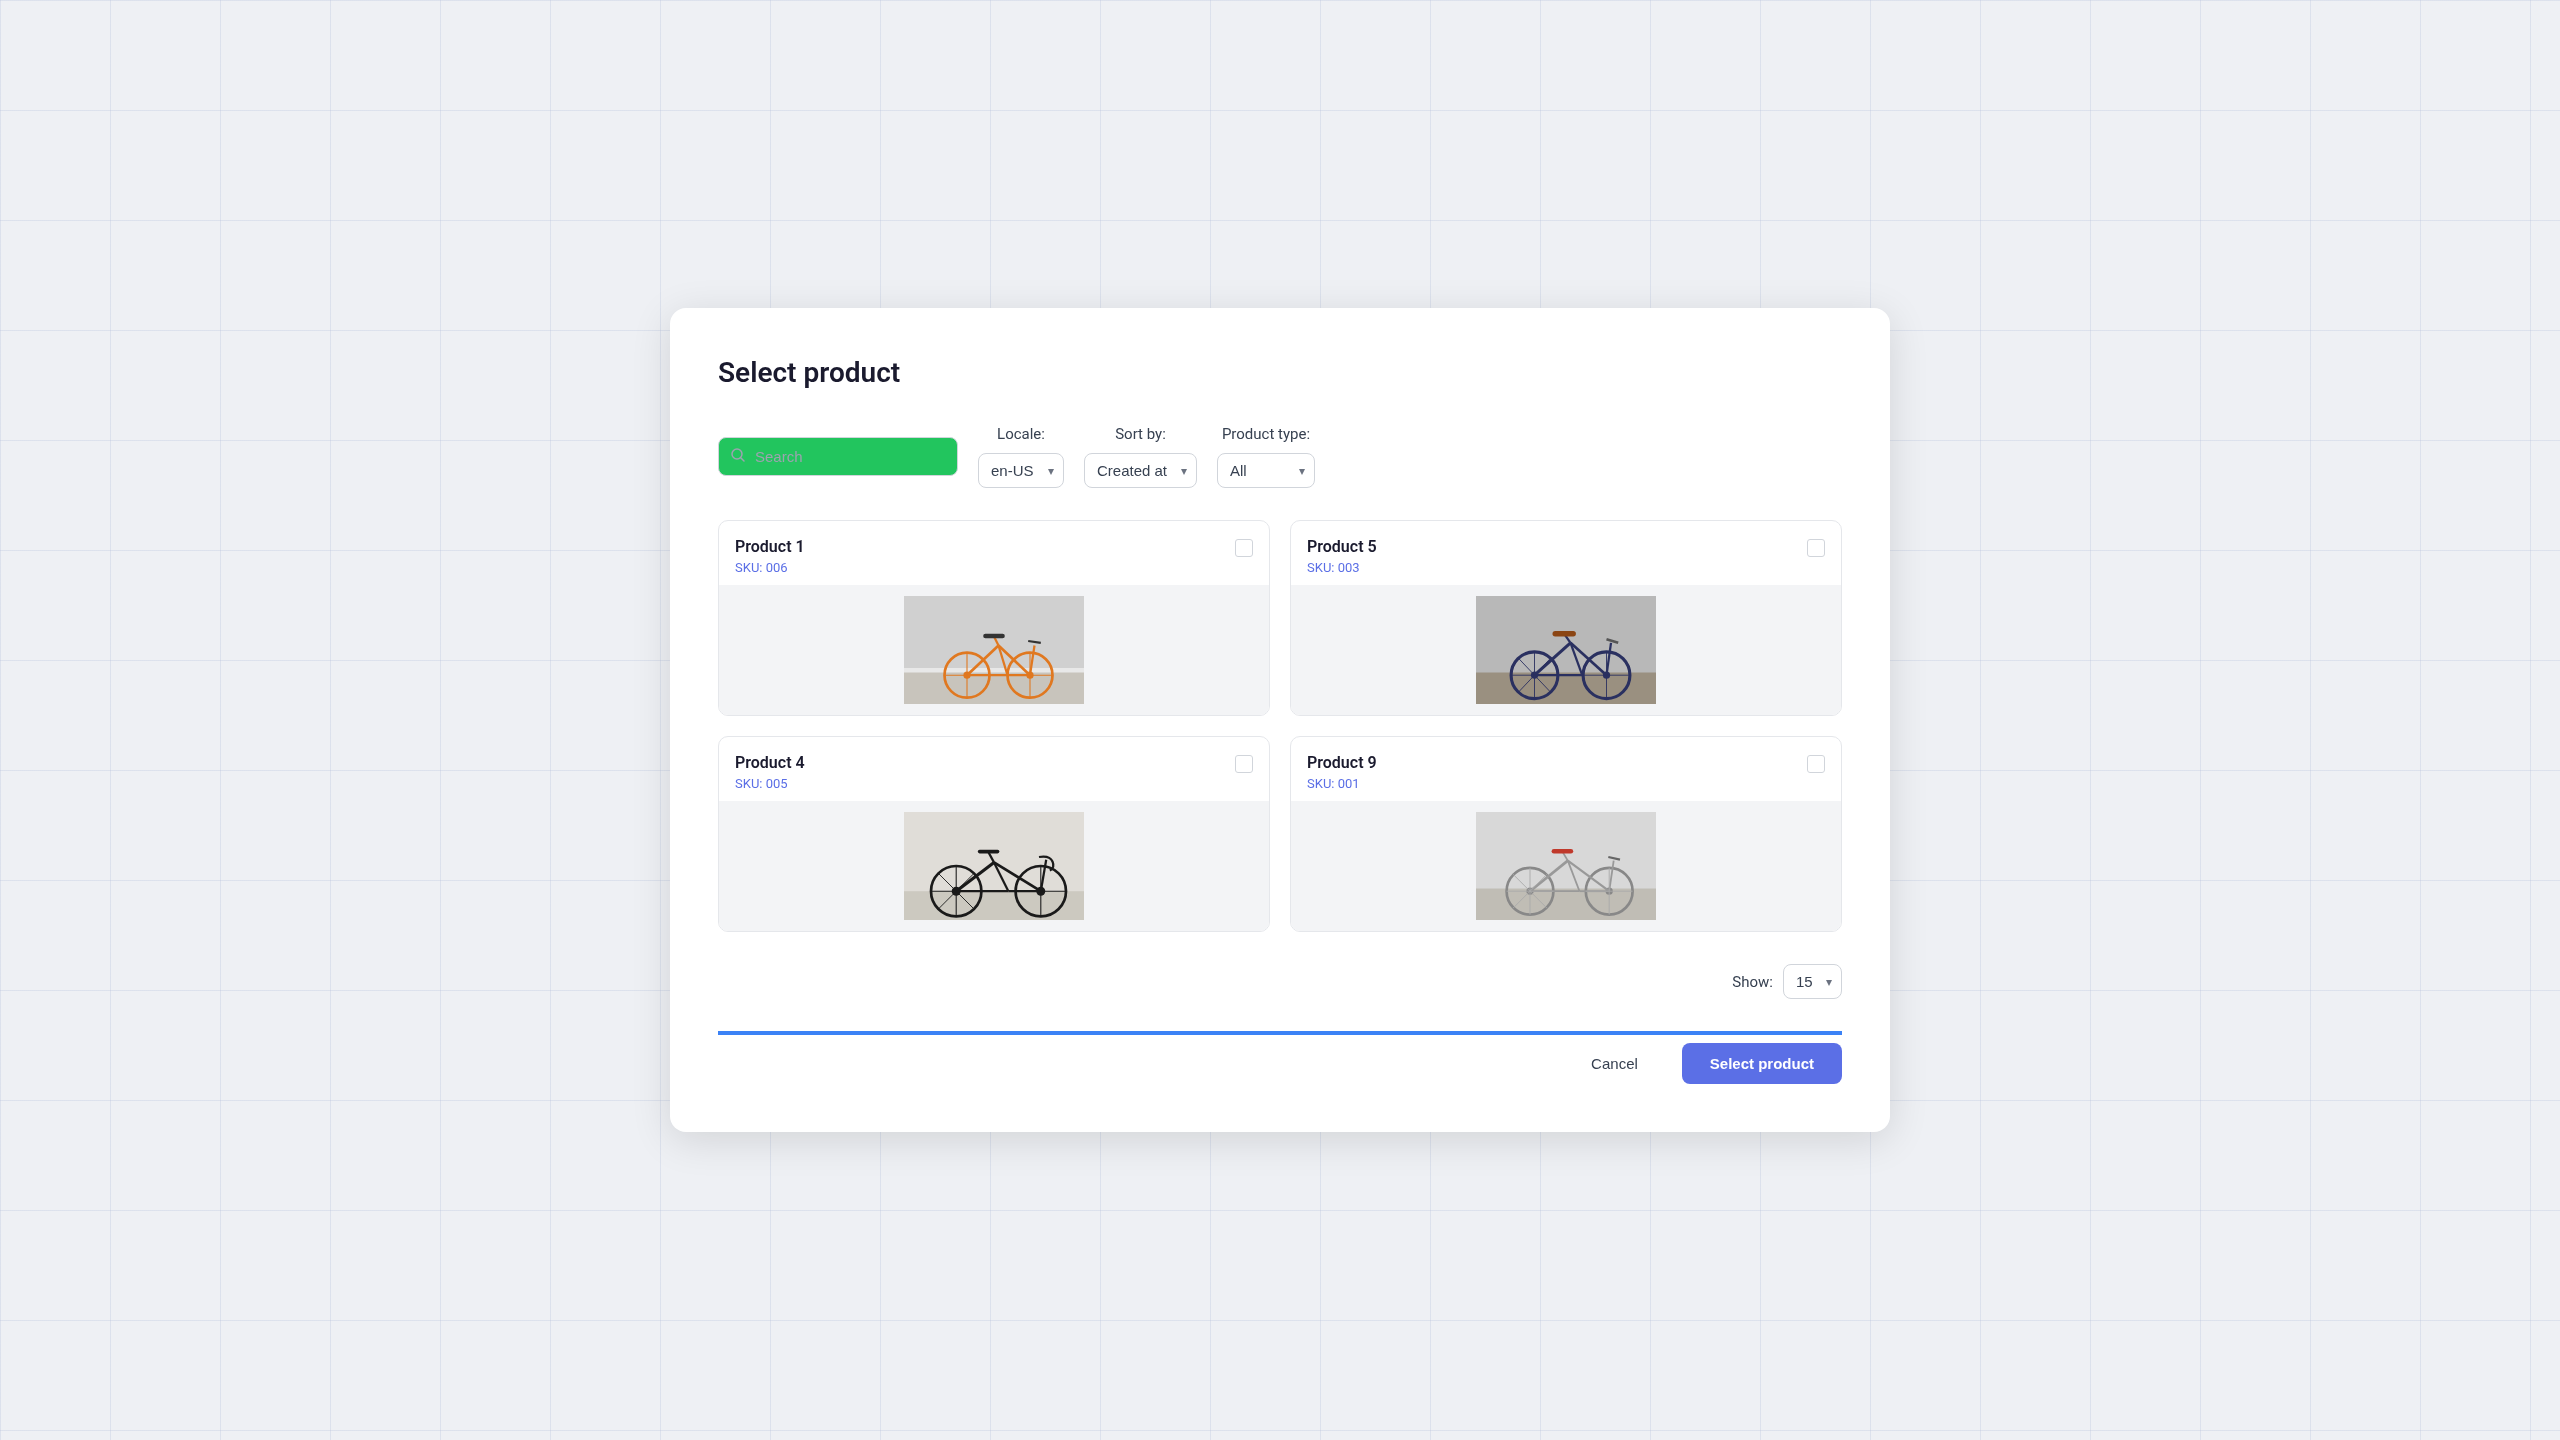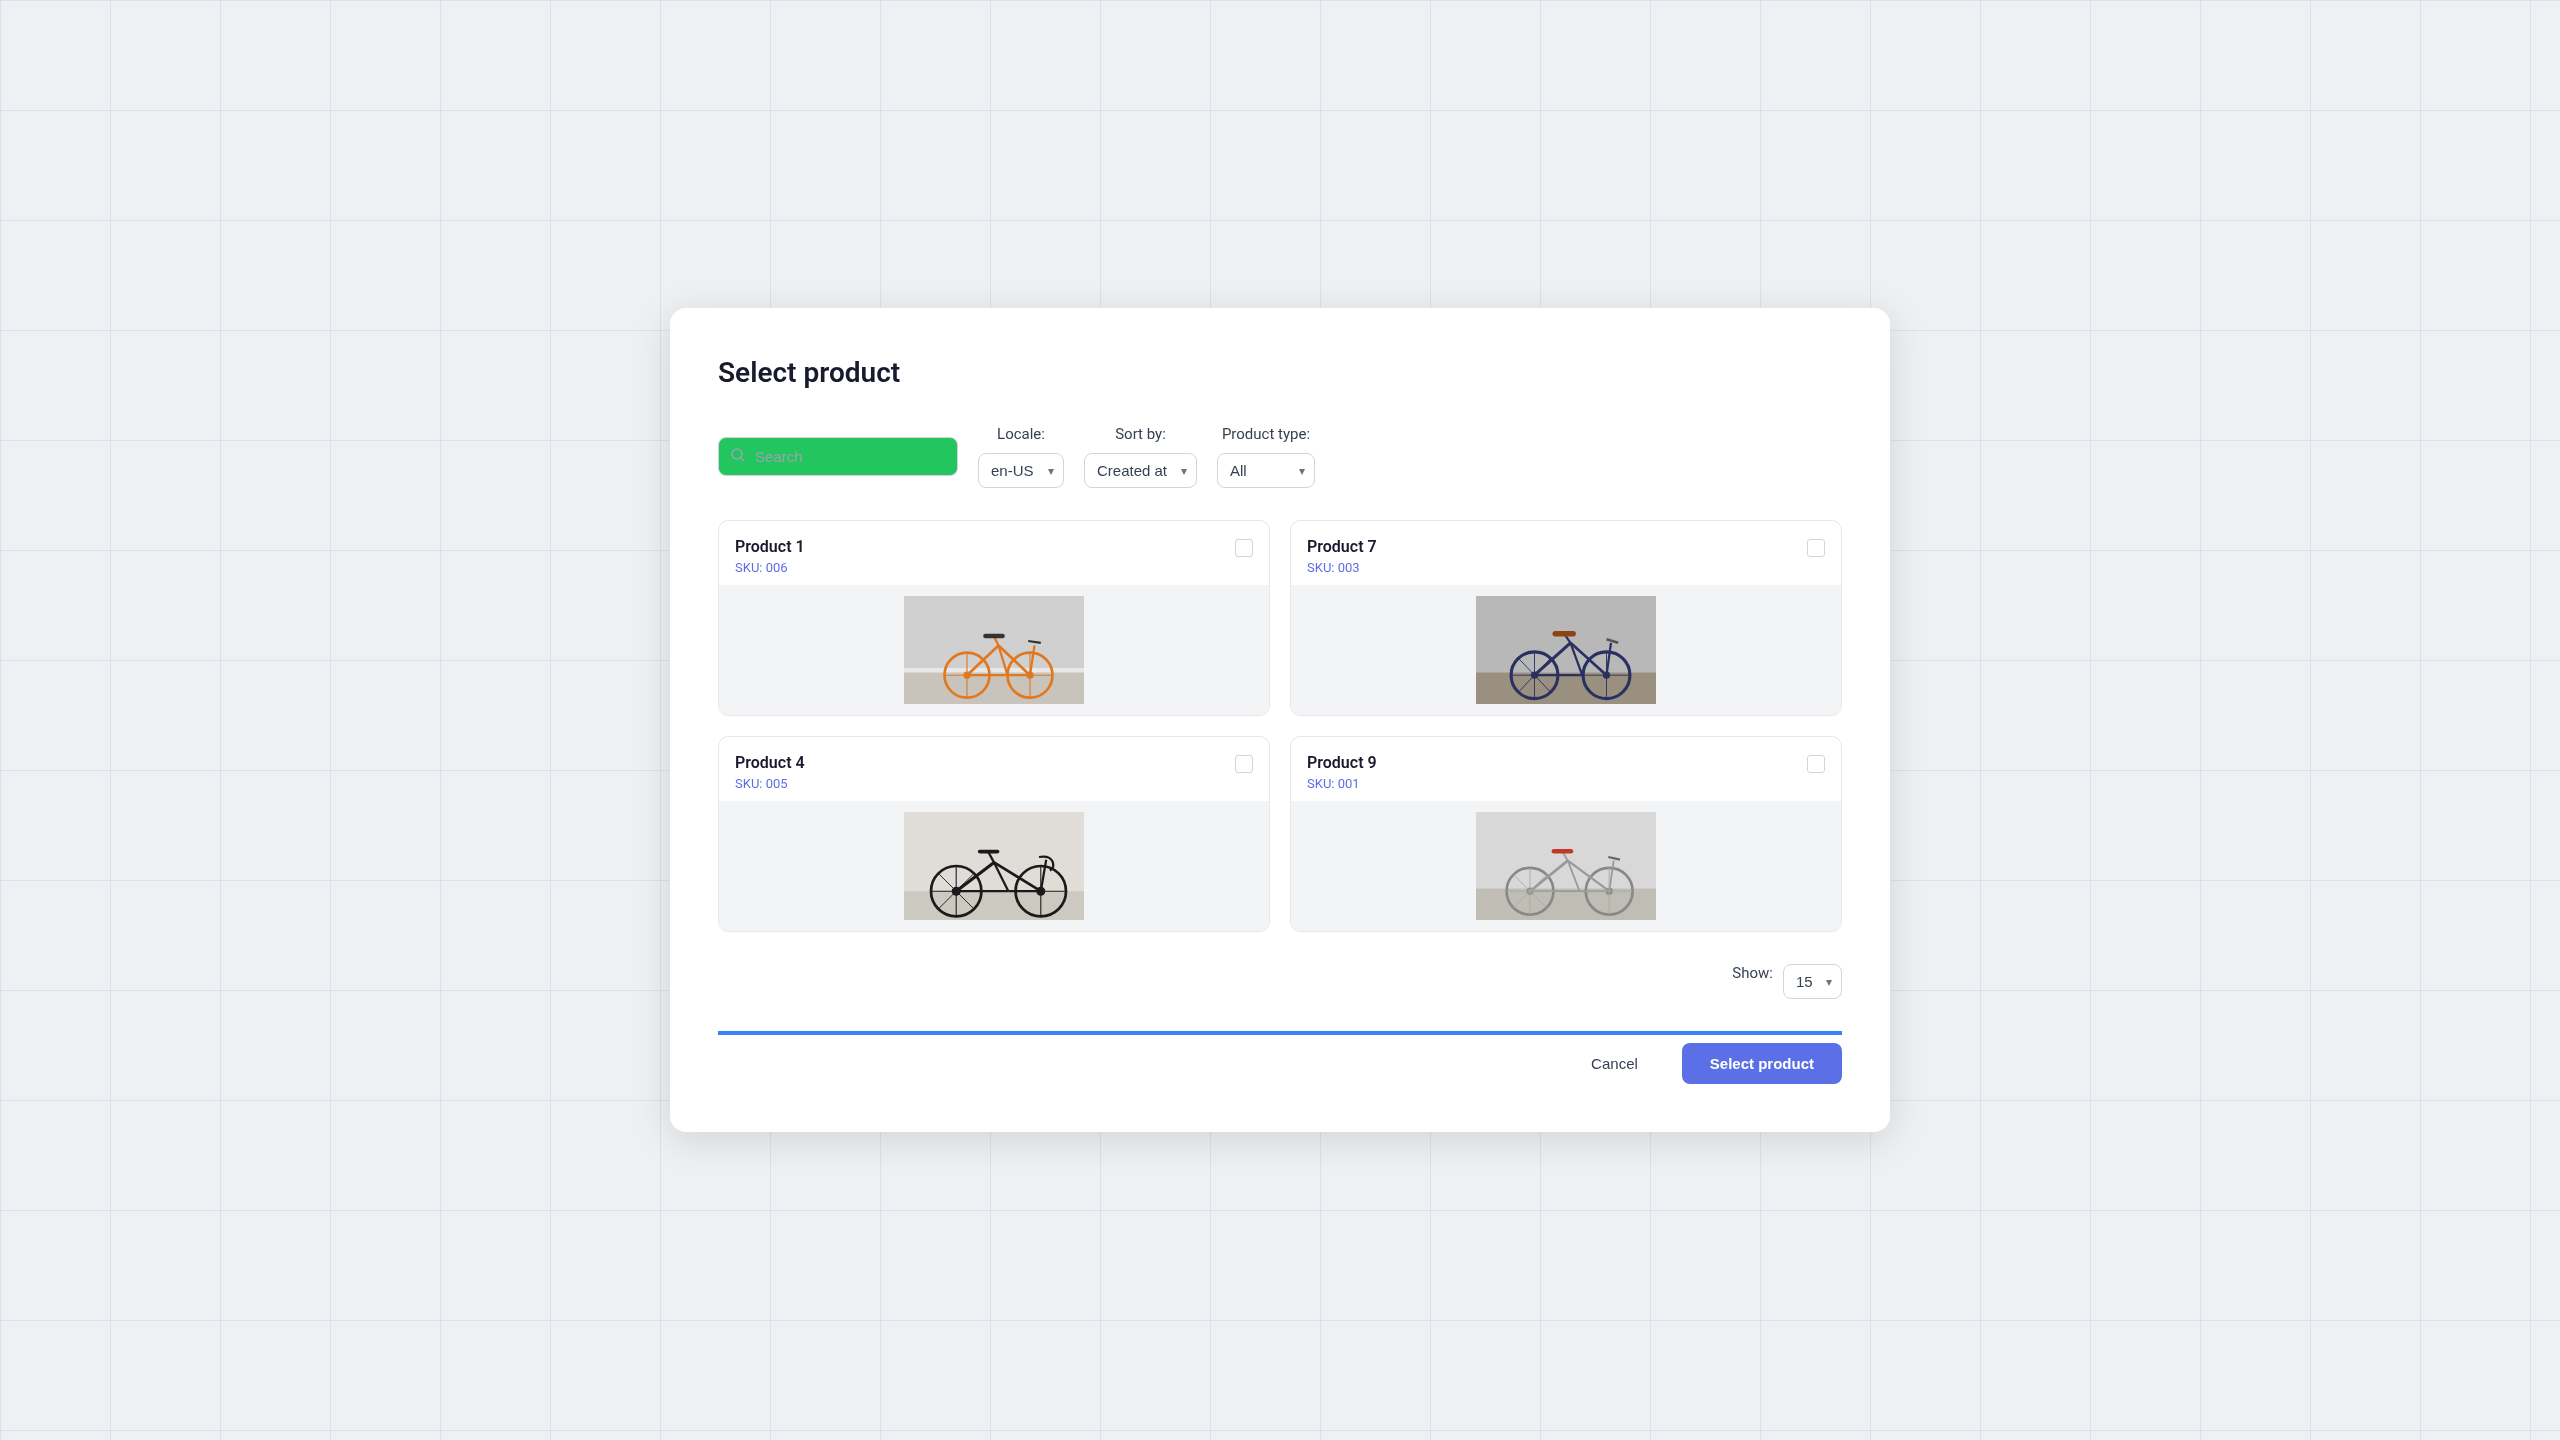--- a/index.html
+++ b/index.html
@@ -192,21 +192,21 @@
     }
 
     
     .bike-svg {
       width: 180px;
       height: 110px;
     }
 
     .pagination-row {
       display: flex;
-      align-items: flex-start;
+      align-items: center;
       justify-content: flex-end;
       gap: 10px;
       margin-bottom: 32px;
     }
 
     .show-label {
       font-size: 15px;
       color: #374151;
     }
 
@@ -339,21 +339,21 @@
 
             <line x1="140" y1="63" x2="140" y2="113" stroke="#e07820" stroke-width="1.2"></line>
             <line x1="115" y1="88" x2="165" y2="88" stroke="#e07820" stroke-width="1.2"></line>
           </svg>
         </div>
       </div>
 
       <div class="product-card">
         <div class="product-card-header">
           <div class="product-info">
-            <div class="product-name">Product 7</div>
+            <div class="product-name">Product 5</div>
             <div class="product-sku">SKU: 003</div>
           </div>
           <div class="product-checkbox"></div>
         </div>
         <div class="product-image-wrap">
           <svg class="bike-svg" viewBox="0 0 200 120" fill="none" xmlns="http://www.w3.org/2000/svg">
             <rect width="200" height="120" fill="#b8b8b8"></rect>
 
             <rect y="85" width="200" height="35" fill="#9a9080"></rect>
 

